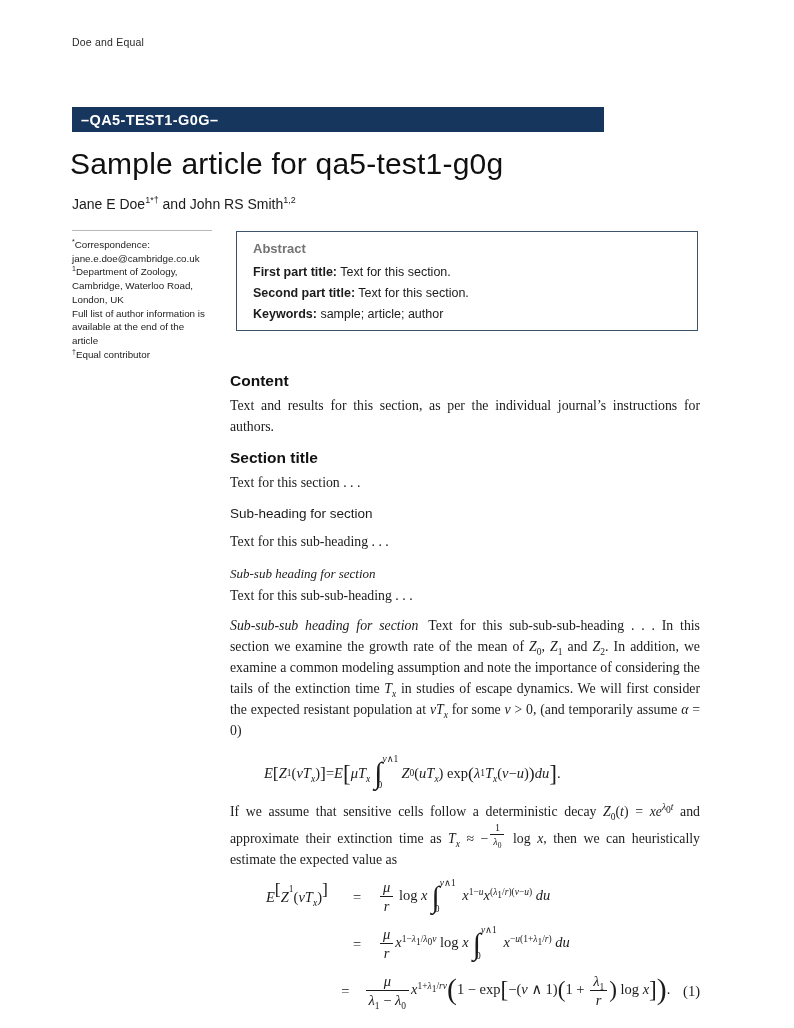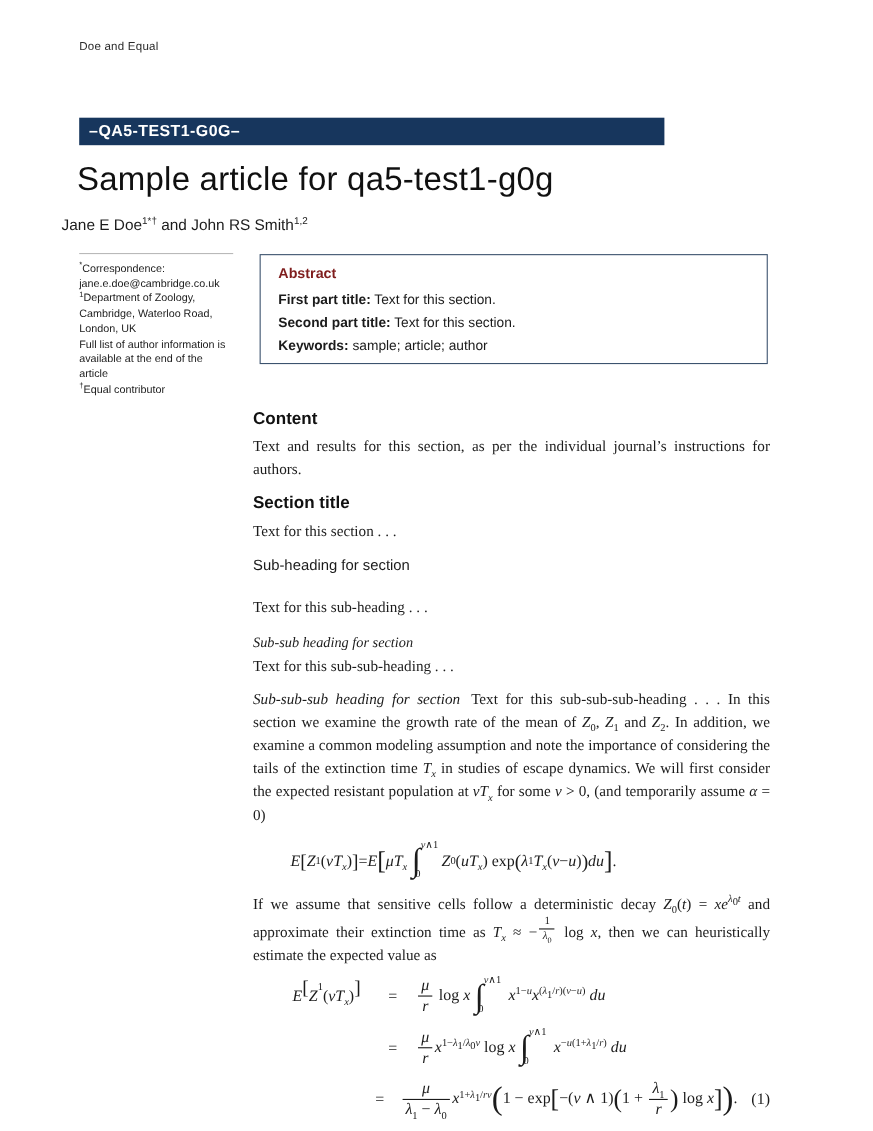--- a/index.html
+++ b/index.html
@@ -19,50 +19,50 @@
     background:#17365d; color:#ffffff; display:flex; align-items:center;
     box-sizing:border-box; padding-left:9px;
     font:700 14.5px "Liberation Sans","DejaVu Sans",sans-serif; letter-spacing:0.4px;
   }
   .title {
     position:absolute; left:70px; top:147px;
     font:400 30px "Liberation Sans","DejaVu Sans",sans-serif; color:#101010;
     letter-spacing:0.2px;
   }
   .authors {
-    position:absolute; left:56px; top:196px;
+    position:absolute; left:72px; top:196px;
     font:400 14px "Liberation Sans","DejaVu Sans",sans-serif; color:#1b1b1b;
   }
   .authors sup { font-size:9px; }
 
   .sidebar {
     position:absolute; left:72px; top:230px; width:140px;
     border-top:1px solid #b9b9b9; padding-top:7px;
     font:400 9.8px/1.4 "Liberation Sans","DejaVu Sans",sans-serif; color:#1b1b1b;
   }
   .sidebar sup { font-size:7px; }
 
   .abstract {
     position:absolute; left:236px; top:231px; width:462px; height:100px;
     box-sizing:border-box; border:1.5px solid #3c536e;
     padding:9px 16px 10px;
     font-family:"Liberation Sans","DejaVu Sans",sans-serif;
   }
-  .abstract .abs-h { font-size:13px; font-weight:700; margin:0 0 9px; color:#7f1d1d; }
+  .abstract .abs-h { font-size:13px; font-weight:700; margin:0 0 9px; color:#737373; }
   .abstract p { font-size:12.5px; margin:0 0 7px; }
   .abstract p b { font-weight:700; }
 
   .main { position:absolute; left:230px; top:360px; width:470px; }
   .main h2 {
     font:700 15.5px "Liberation Sans","DejaVu Sans",sans-serif;
     color:#111; margin:12px 0 5px;
   }
   .main h3 {
     font:400 13.5px "Liberation Sans","DejaVu Sans",sans-serif;
-    margin:0 0 20px;
+    margin:0 0 10px;
   }
   .main h4 {
     font-style:italic; font-weight:400; font-size:13px;
     margin:0 0 3px;
   }
   .main p { font-size:13.8px; line-height:21px; margin:0; text-align:justify; }
   .mb22 { margin-bottom:12px !important; }
   .mb21 { margin-bottom:13px !important; }
   .mb14 { margin-bottom:14px !important; }
   .mb9  { margin-bottom:9px  !important; }

